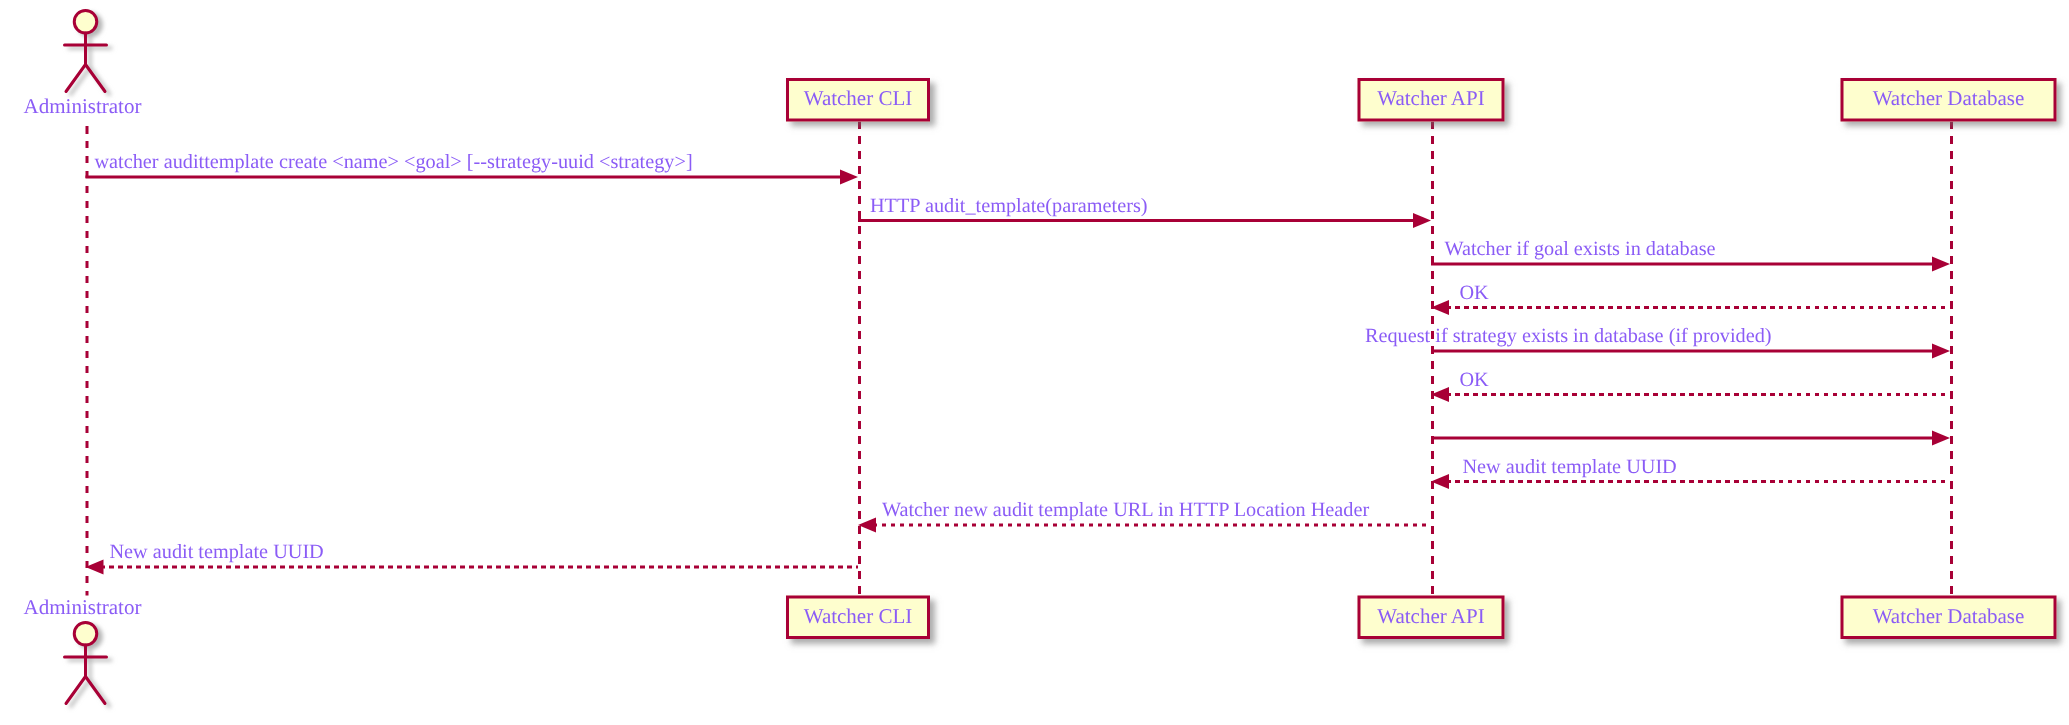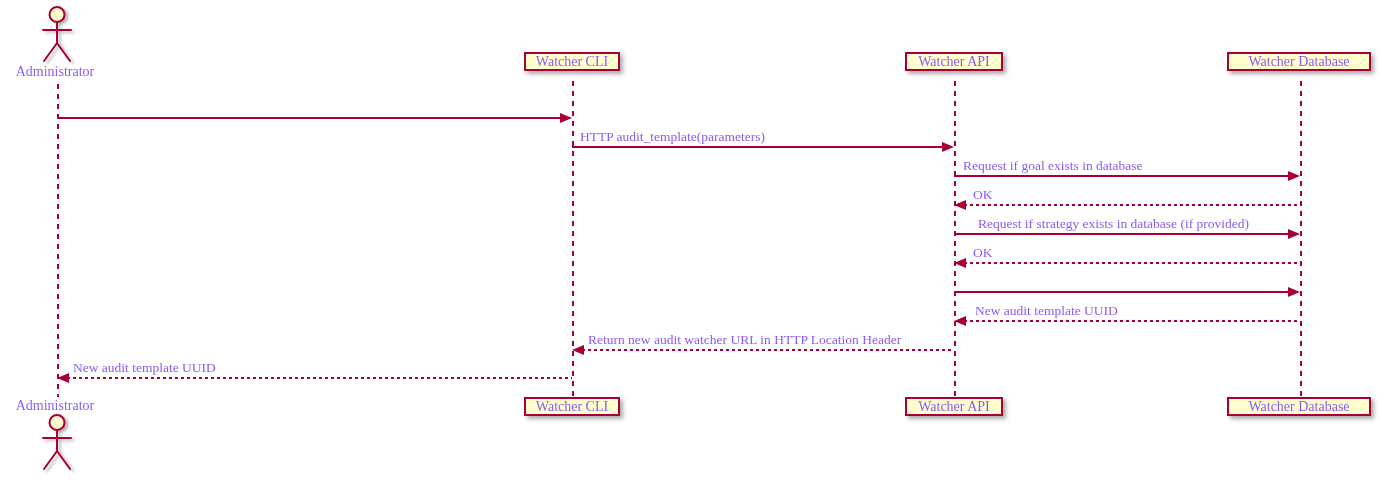--- a/index.html
+++ b/index.html
@@ -8,21 +8,21 @@
     position: relative; width: 1379px; height: 483px;
     background: #FFFFFF; overflow: hidden;
     font-family: Liberation Serif, serif;
     color: #8b5cf6;
   }
   .lifeline {
     position: absolute; width: 1.5px;
     background: repeating-linear-gradient(to bottom, #A80036 0 5px, transparent 5px 10px);
   }
   .participant {
-    position: absolute; height: 19px;
+    position: absolute; height: 29px;
     background: #FEFECE; border: 2px solid #A80036;
     display: flex; align-items: center; justify-content: center;
     font-size: 14px; white-space: nowrap;
     box-shadow: 3px 3px 4px rgba(105,105,105,0.55);
   }
   .actor-label {
     position: absolute; width: 110px; text-align: center;
     font-size: 14px; line-height: 16px; white-space: nowrap;
   }
   .actor-figure {
@@ -65,51 +65,52 @@
   <div class="participant" style="left:524px;  top:52px; width:96px;">
     <span>Watcher CLI</span>
   </div>
   <div class="participant" style="left:905px;  top:52px; width:98px;">
     <span>Watcher API</span>
   </div>
   <div class="participant" style="left:1227px; top:52px; width:144px;">
     <span>Watcher Database</span>
   </div>
 
+  <div class="msg-label" style="left:63px; top:100px;">watcher audittemplate create &lt;name&gt; &lt;goal&gt; [--strategy-uuid &lt;strategy&gt;]</div>
   <div class="msg-line solid" style="left:57px; top:117px; width:505px;"></div>
   <div class="head right" style="left:560px; top:113px;"></div>
 
   <div class="msg-label" style="left:580px; top:129px;">HTTP audit_template(parameters)</div>
   <div class="msg-line solid" style="left:572px; top:146px; width:372px;"></div>
   <div class="head right" style="left:942px; top:142px;"></div>
 
-  <div class="msg-label" style="left:963px; top:158px;">Request if goal exists in database</div>
+  <div class="msg-label" style="left:963px; top:158px;">Watcher if goal exists in database</div>
   <div class="msg-line solid" style="left:954px; top:175px; width:336px;"></div>
   <div class="head right" style="left:1288px; top:171px;"></div>
 
   <div class="msg-label" style="left:973px; top:187px;">OK</div>
   <div class="msg-line dashed" style="left:964px; top:204px; width:336px;"></div>
   <div class="head left" style="left:954px; top:200px;"></div>
 
-  <div class="msg-label" style="left:978px; top:216px;">Request if strategy exists in database (if provided)</div>
+  <div class="msg-label" style="left:910px; top:216px;">Request if strategy exists in database (if provided)</div>
   <div class="msg-line solid" style="left:954px; top:233px; width:336px;"></div>
   <div class="head right" style="left:1288px; top:229px;"></div>
 
   <div class="msg-label" style="left:973px; top:245px;">OK</div>
   <div class="msg-line dashed" style="left:964px; top:262px; width:336px;"></div>
   <div class="head left" style="left:954px; top:258px;"></div>
 
   <div class="msg-line solid" style="left:954px; top:291px; width:336px;"></div>
   <div class="head right" style="left:1288px; top:287px;"></div>
 
   <div class="msg-label" style="left:975px; top:303px;">New audit template UUID</div>
   <div class="msg-line dashed" style="left:964px; top:320px; width:336px;"></div>
   <div class="head left" style="left:954px; top:316px;"></div>
 
-  <div class="msg-label" style="left:588px; top:332px;">Return new audit watcher URL in HTTP Location Header</div>
+  <div class="msg-label" style="left:588px; top:332px;">Watcher new audit template URL in HTTP Location Header</div>
   <div class="msg-line dashed" style="left:582px; top:349px; width:372px;"></div>
   <div class="head left" style="left:572px; top:345px;"></div>
 
   <div class="msg-label" style="left:73px; top:360px;">New audit template UUID</div>
   <div class="msg-line dashed" style="left:67px; top:377px; width:505px;"></div>
   <div class="head left" style="left:57px; top:373px;"></div>
 
   <div class="participant" style="left:524px;  top:397px; width:96px;">
     <span>Watcher CLI</span>
   </div>

